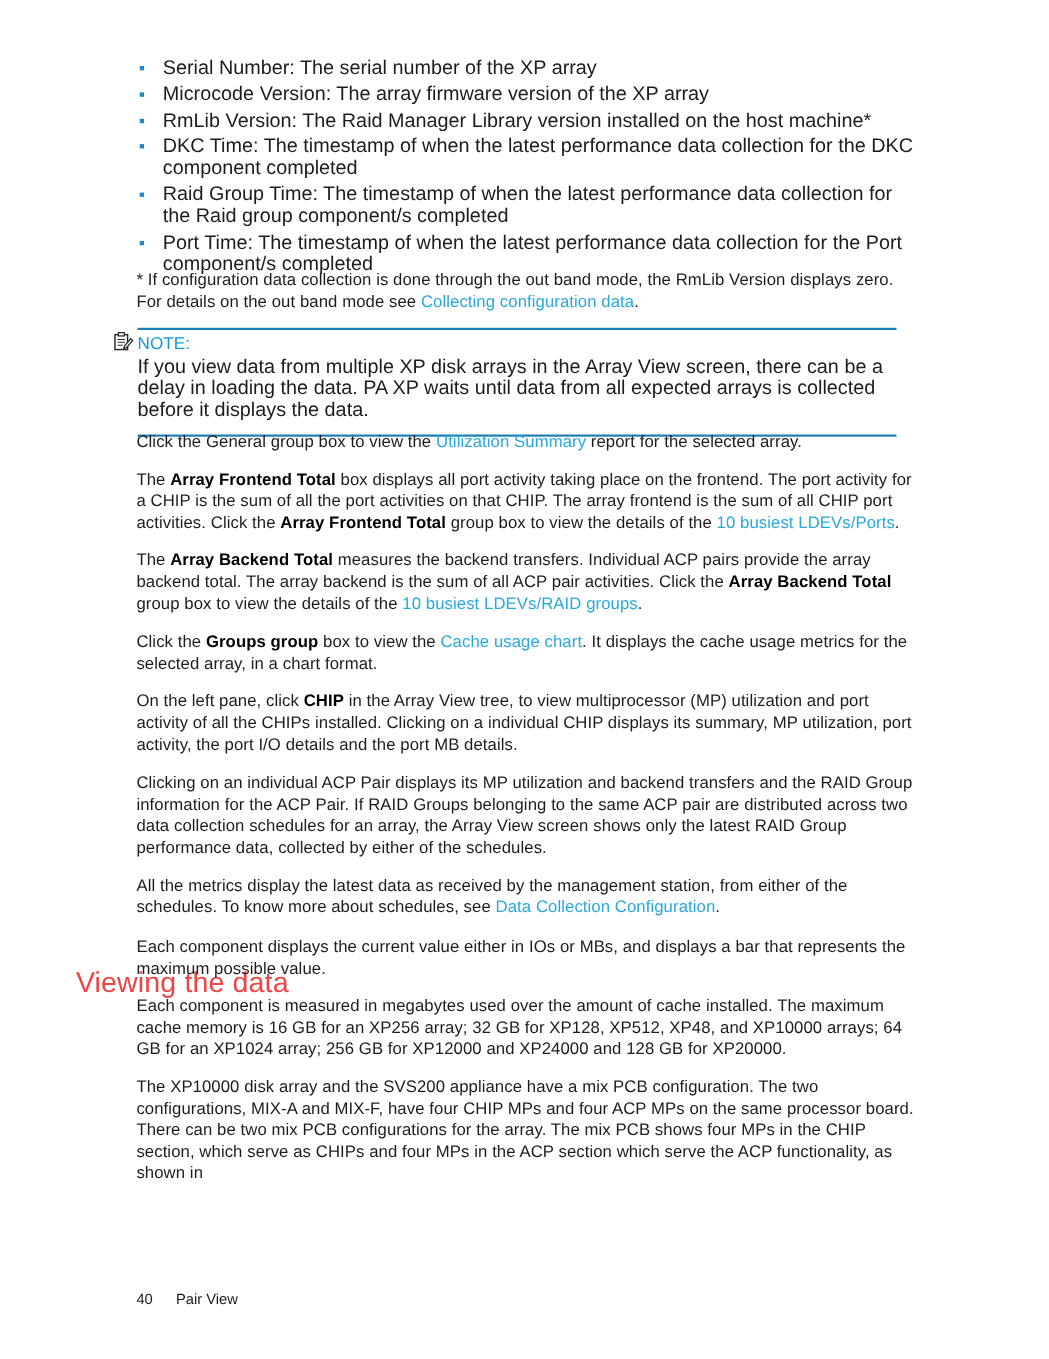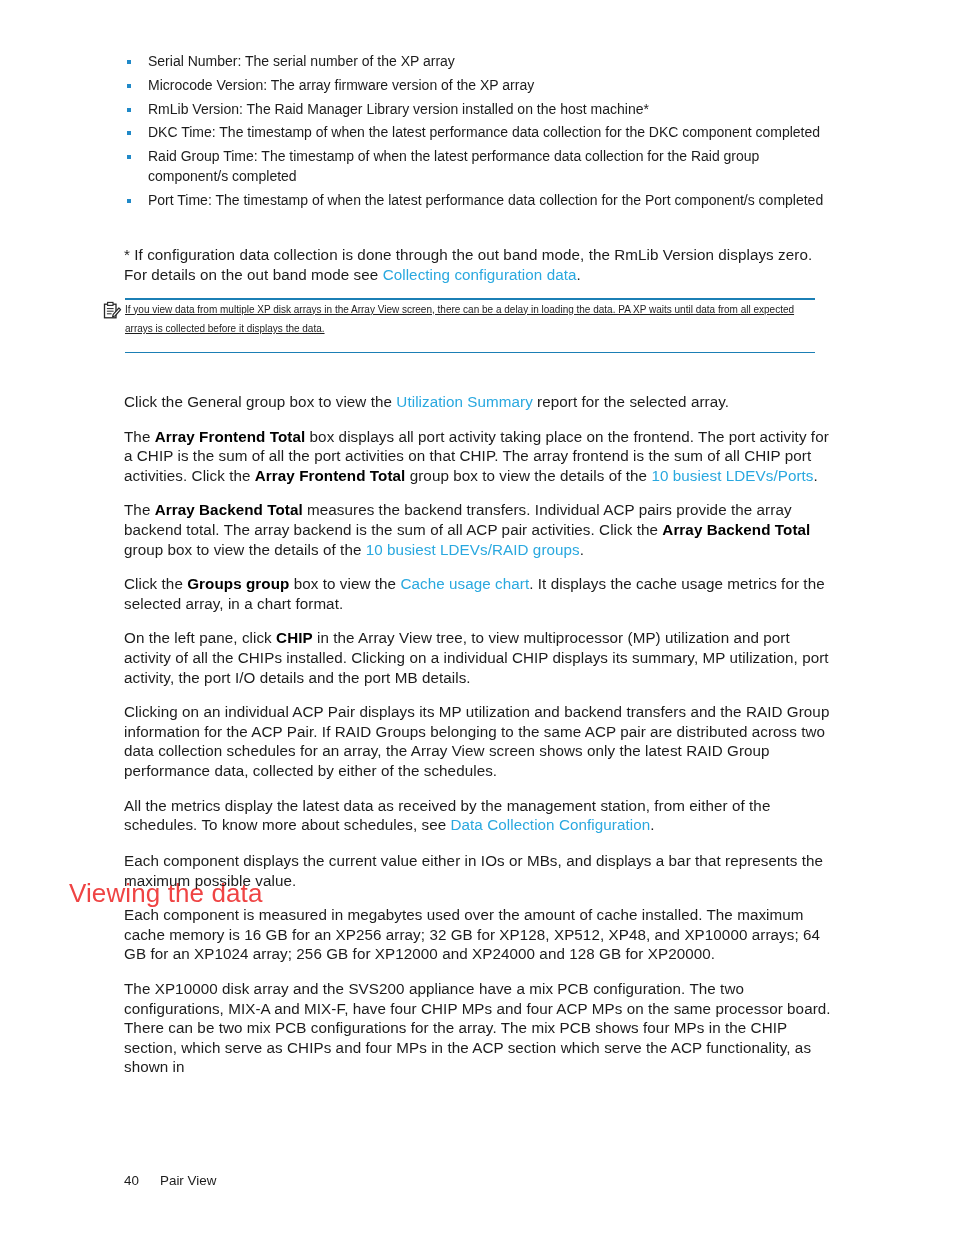--- a/index.html
+++ b/index.html
@@ -42,21 +42,21 @@
   
   ul.bullets {
     list-style: none;
     margin: 0;
     padding: 0;
   }
   ul.bullets > li {
     position: relative;
     padding-left: 24px;
     margin: 0 0 4px 0;
-    font-size: 14px;
+    font-size: 18px;
     line-height: 19.8px;
     color: #1c1c1c;
   }
   ul.bullets > li .sq {
     position: absolute;
     left: 3px;
     top: 8px;
     width: 4px;
     height: 4px;
     background: #2089c8;
@@ -84,25 +84,24 @@
     margin-left: 22px;
     color: #0f9bd7;
     font-size: 15.6px;
     font-weight: normal;
     line-height: 20px;
     padding-top: 3px;
     padding-bottom: 1px;
   }
   .note-body {
     margin-left: 22px;
-    font-size: 10px;
+    font-size: 18px;
     line-height: 19.6px;
     color: #1c1c1c;
     padding-bottom: 13px;
-    text-decoration: underline;
   }
   .note-body p { margin: 0; }
 
   
   h2.section-heading {
     position: absolute;
     left: 57px;
     margin: 12px;
     font-weight: normal;
     font-size: 26px;
@@ -147,20 +146,21 @@
       <svg width="19" height="19" viewBox="0 0 19 19" xmlns="http://www.w3.org/2000/svg">
         <rect x="1.5" y="3.2" width="11.5" height="13.6" fill="none" stroke="#262626" stroke-width="1.3"></rect>
         <rect x="4.6" y="1.4" width="5.4" height="3.0" fill="#ffffff" stroke="#262626" stroke-width="1.1"></rect>
         <line x1="3.9" y1="7.6" x2="10.6" y2="7.6" stroke="#262626" stroke-width="1"></line>
         <line x1="3.9" y1="10.2" x2="10.6" y2="10.2" stroke="#262626" stroke-width="1"></line>
         <line x1="3.9" y1="12.8" x2="8.6" y2="12.8" stroke="#262626" stroke-width="1"></line>
         <path d="M10.2 13.4 L15.9 7.0 L17.6 8.6 L12.0 15.0 L9.6 15.8 Z" fill="#ffffff" stroke="#262626" stroke-width="1.2" stroke-linejoin="round"></path>
       </svg>
     </span>
     <div class="note-rule"></div>
+    <div class="note-title">NOTE:</div>
     <div class="note-body">
       <p>If you view data from multiple XP disk arrays in the Array View screen, there can be a delay in loading the data. PA XP waits until data from all expected arrays is collected before it displays the data.</p>
     </div>
     <div class="note-rule"></div>
   </div>
 
   <div class="body-col" style="top:392px;">
 
     <p class="para"><span>Click the General group box to view the </span><a class="link">Utilization Summary</a><span> report for the selected array.</span></p>
 

